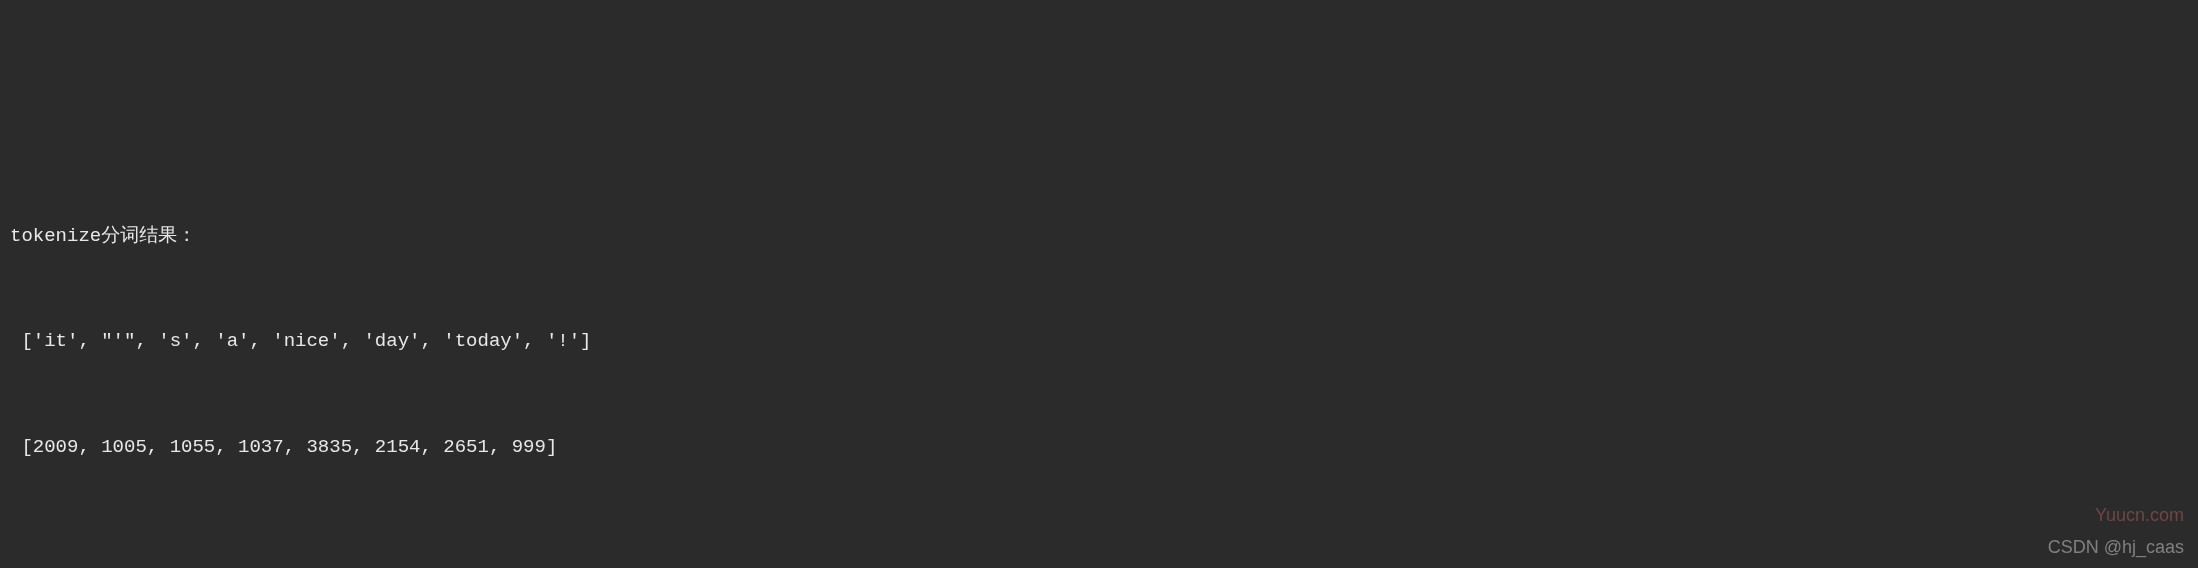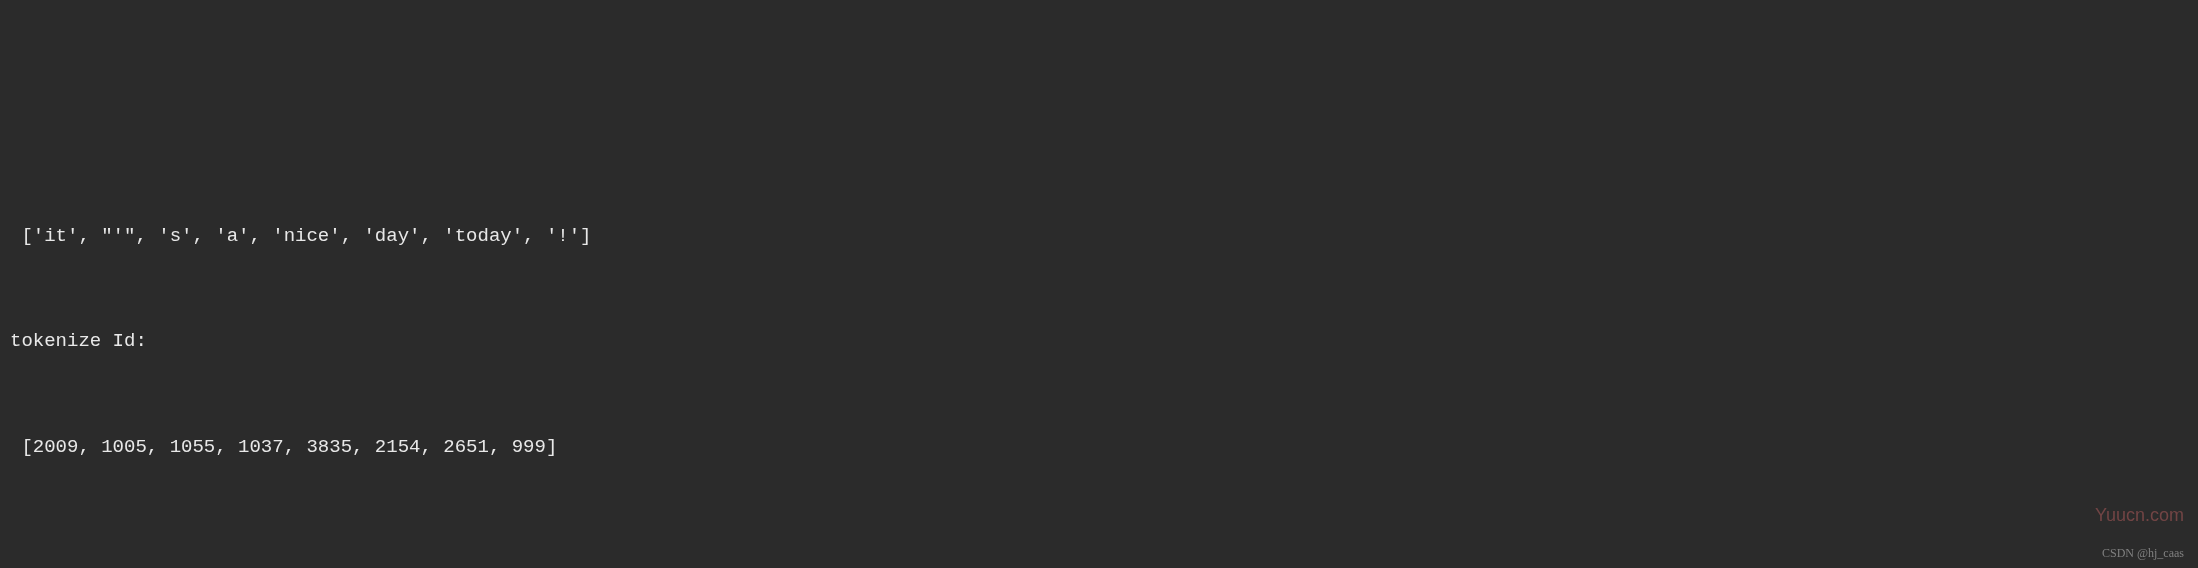--- a/index.html
+++ b/index.html
@@ -33,33 +33,33 @@
       font-size: 18px;
       font-family: sans-serif;
       font-weight: 300;
       pointer-events: none;
     }
     .attribution {
       position: absolute;
       bottom: 4px;
       right: 14px;
       color: #808080;
-      font-size: 12px;
-      font-family: Liberation Serif, serif;
+      font-size: 18px;
+      font-family: Liberation Sans, sans-serif;
       pointer-events: none;
     }
   </style>
 </head>
 <body>
 
 
 
 <div class="terminal-output">
+  <div>tokenize分词结果：</div>
   <div> ['it', "'", 's', 'a', 'nice', 'day', 'today', '!']</div>
-  <div>tokenize Id:</div>
   <div> [2009, 1005, 1055, 1037, 3835, 2154, 2651, 999]</div>
   
   
   
   
   
   
 </div>
 
 <div class="watermark">Yuucn.com</div>

